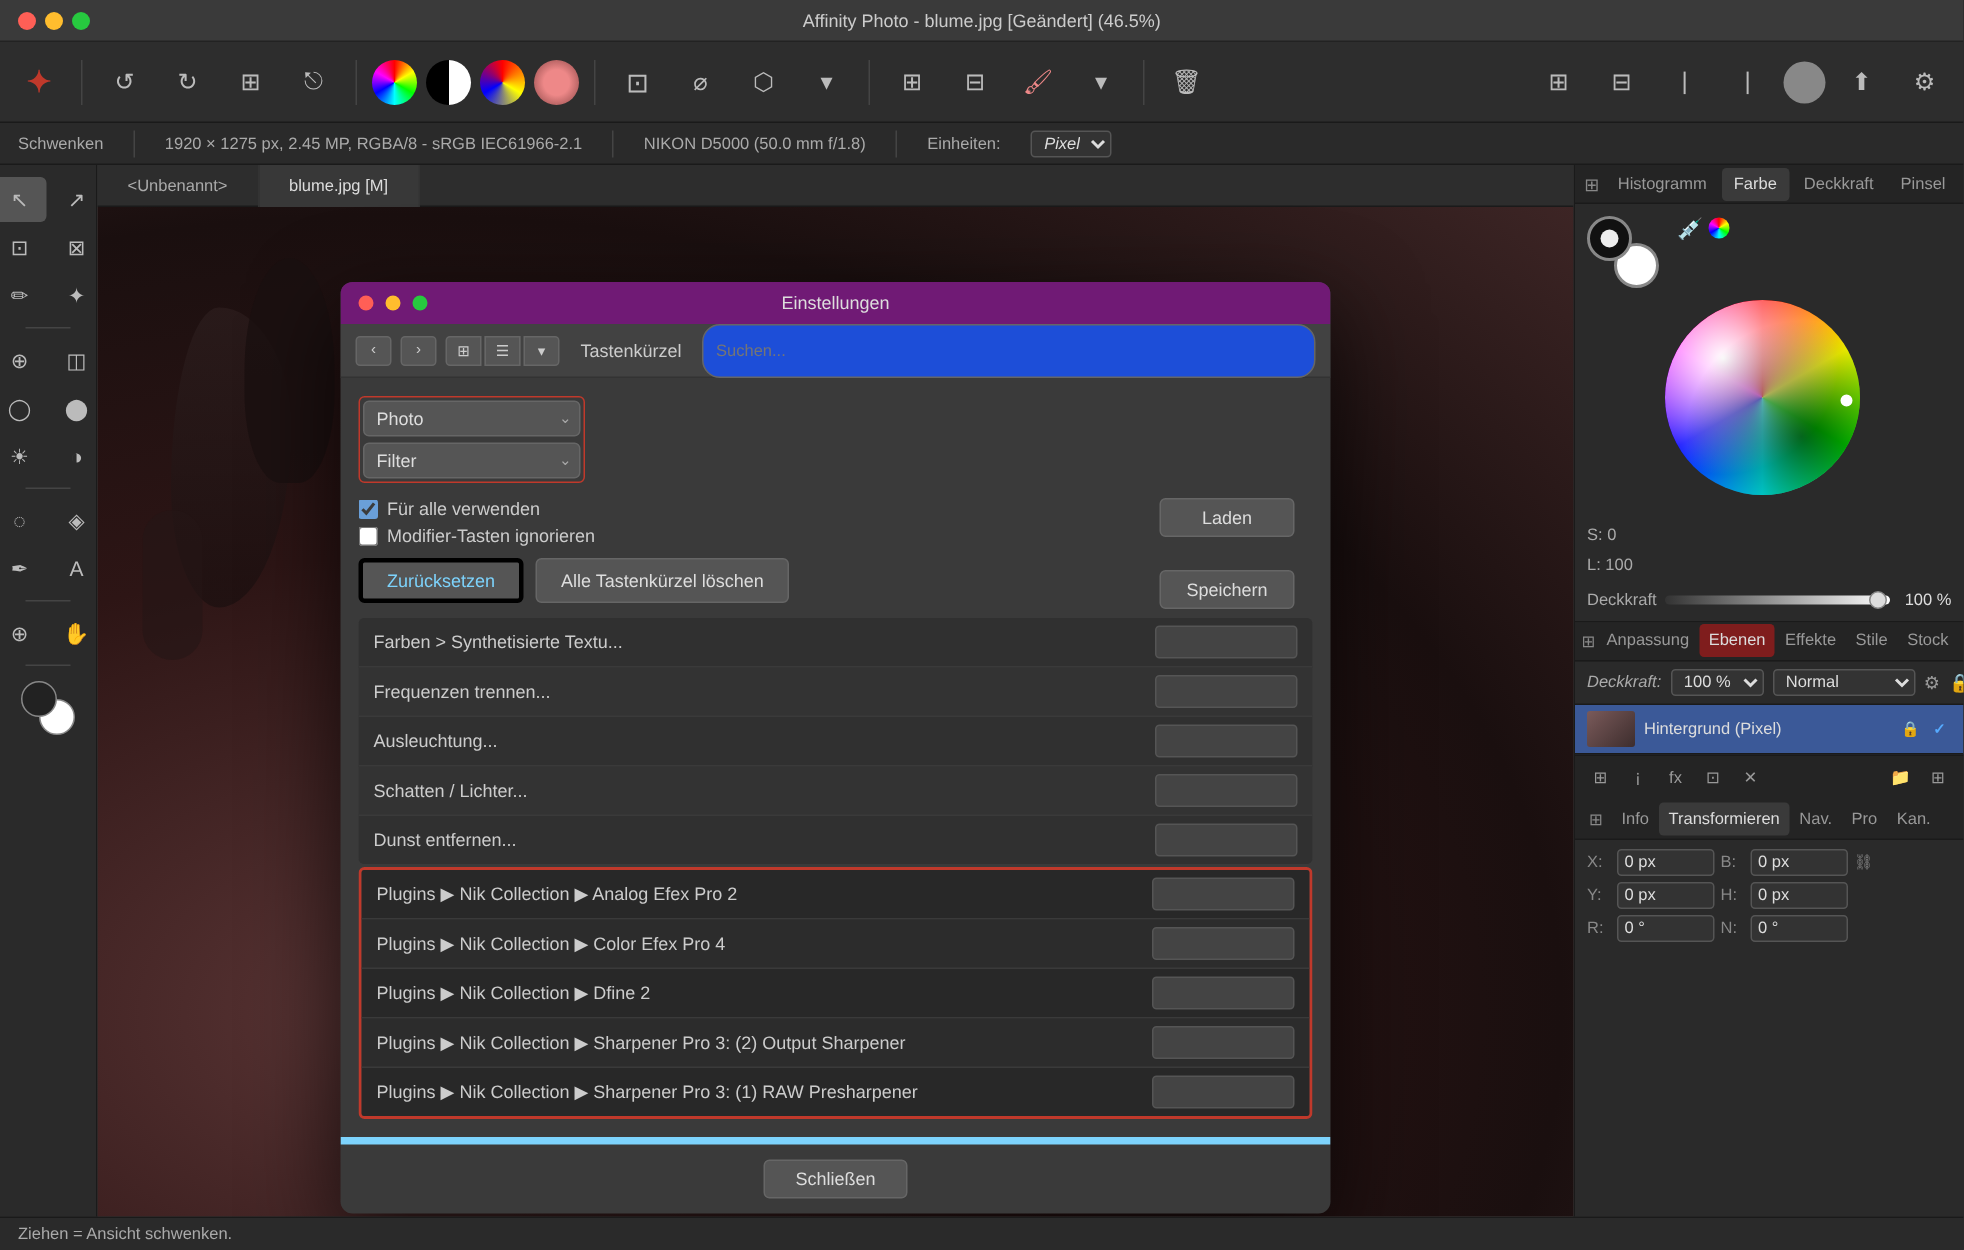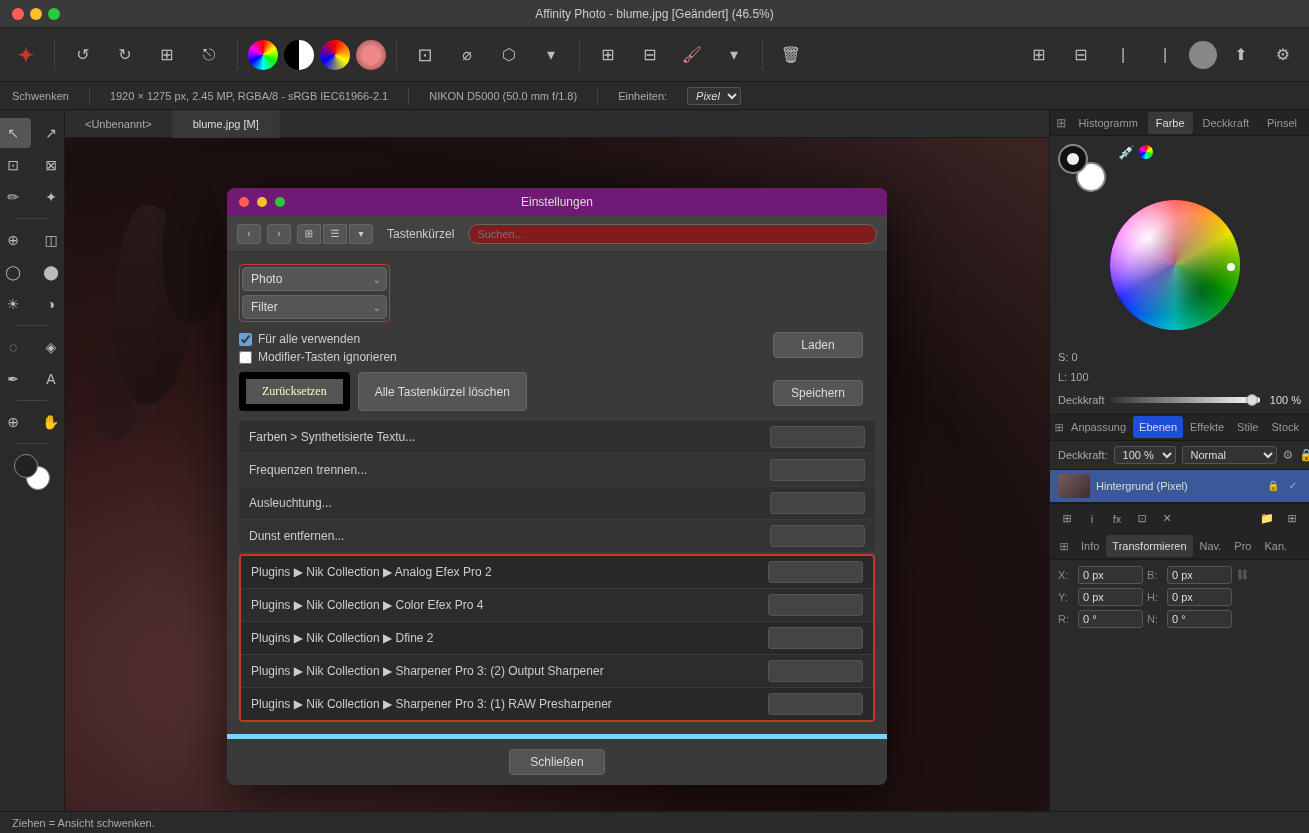--- a/index.html
+++ b/index.html
@@ -63,21 +63,21 @@
     .color-props { font-size: 11px; color: #aaa; line-height: 1.8; }
     .opacity-row { display: flex; align-items: center; gap: 6px; margin-top: 6px; }
     .opacity-slider { flex: 1; height: 6px; background: linear-gradient(to right, #333, #fff); border-radius: 3px; position: relative; }
     .opacity-slider-thumb { position: absolute; right: 2px; top: -3px; width: 12px; height: 12px; border-radius: 50%; background: #ddd; border: 1px solid #888; }
     .opacity-value { color: #ddd; font-size: 11px; width: 35px; text-align: right; }
 
     
     #layers-section { display: flex; flex-direction: column; height: 100%; }
     .layers-panel-tabs { display: flex; background: #242424; height: 26px; align-items: center; padding: 0 4px; gap: 1px; border-bottom: 1px solid #1a1a1a; font-size: 11px; }
     .layers-tab { padding: 0 6px; height: 22px; display: flex; align-items: center; color: #999; cursor: pointer; border-radius: 3px; }
-    .layers-tab.active { background: #1d4ed8; color: #ddd; }
+    .layers-tab.active { background: #7f1d1d; color: #ddd; }
     .layer-controls { display: flex; align-items: center; gap: 6px; padding: 4px 8px; border-bottom: 1px solid #1a1a1a; }
     .layer-opacity-select { background: #333; border: 1px solid #555; color: #ddd; font-size: 11px; padding: 1px 4px; border-radius: 3px; }
     .layer-blend-select { background: #333; border: 1px solid #555; color: #ddd; font-size: 11px; padding: 1px 4px; border-radius: 3px; flex: 1; }
     .layer-icon-btn { width: 20px; height: 20px; display: flex; align-items: center; justify-content: center; color: #999; cursor: pointer; }
     .layer-item { display: flex; align-items: center; gap: 6px; padding: 4px 8px; background: #3b5998; border-bottom: 1px solid #1a1a1a; cursor: pointer; }
     .layer-thumb { width: 32px; height: 24px; background: #555; border-radius: 2px; overflow: hidden; }
     .layer-thumb-img { width: 100%; height: 100%; background: linear-gradient(135deg, #7a5a5a, #3d2d2d); }
     .layer-name { flex: 1; font-size: 11px; color: #ddd; }
     .layer-actions { display: flex; gap: 3px; }
     .layer-action-btn { width: 16px; height: 16px; display: flex; align-items: center; justify-content: center; color: #aaa; font-size: 10px; cursor: pointer; }
@@ -107,32 +107,32 @@
     .dtl-red { background: #ff5f56; }
     .dtl-yellow { background: #ffbd2e; }
     .dtl-green { background: #27c93f; }
     #dialog-toolbar { height: 36px; background: #424242; display: flex; align-items: center; padding: 0 10px; gap: 6px; border-bottom: 1px solid #333; }
     .dialog-nav-btn { width: 24px; height: 20px; background: #555; border: 1px solid #666; border-radius: 3px; display: flex; align-items: center; justify-content: center; color: #ccc; font-size: 10px; cursor: pointer; }
     .dialog-view-btns { display: flex; gap: 2px; }
     .dialog-view-btn { width: 24px; height: 20px; background: #555; border: 1px solid #666; display: flex; align-items: center; justify-content: center; color: #ccc; font-size: 10px; cursor: pointer; }
     .dialog-view-btn:first-child { border-radius: 3px 0 0 3px; }
     .dialog-view-btn:last-child { border-radius: 0 3px 3px 0; }
     .dialog-section-title { font-size: 12px; color: #ccc; margin: 0 8px; }
-    .dialog-search { flex: 1; background: #7f1d1d; border: 1px solid #666; border-radius: 12px; height: 20px; padding: 0 8px; color: #ddd; font-size: 11px; }
+    .dialog-search { flex: 1; background: #1d4ed8; border: 1px solid #666; border-radius: 12px; height: 36px; padding: 0 8px; color: #ddd; font-size: 11px; }
     #dialog-body { padding: 12px; }
     .dialog-select-wrap { position: relative; }
     .dialog-select { background: #555; border: 1px solid #666; color: #ddd; font-size: 12px; padding: 4px 24px 4px 8px; border-radius: 4px; appearance: none; cursor: pointer; width: 145px; }
     .dialog-select-arrow { position: absolute; right: 6px; top: 50%; transform: translateY(-50%); color: #aaa; font-size: 10px; pointer-events: none; }
     .dialog-action-btns { display: flex; flex-direction: column; gap: 22px; position: absolute; right: 24px; top: 80px; }
     .dialog-action-btn { background: #555; border: 1px solid #666; color: #ddd; font-size: 12px; padding: 5px 16px; border-radius: 4px; cursor: pointer; min-width: 90px; text-align: center; }
     .dialog-checkboxes { margin-bottom: 8px; }
     .dialog-checkbox-row { display: flex; align-items: center; gap: 6px; margin-bottom: 4px; font-size: 12px; color: #ccc; }
     .dialog-checkbox-row input { accent-color: #6a9fd8; }
     .dialog-btn-row { display: flex; gap: 8px; margin-bottom: 10px; }
-    .dialog-btn-secondary { background: #555; border: 7px solid #000000; color: #fef9c3; font-size: 12px; padding: 5px 16px; border-radius: 4px; cursor: pointer; font-family: Liberation Serif, serif; }
+    .dialog-btn-secondary { background: #555; border: 3px solid #000000; color: #7dd3fc; font-size: 12px; padding: 5px 16px; border-radius: 4px; cursor: pointer; }
     .dialog-btn-danger { background: #555; border: 1px solid #666; color: #ddd; font-size: 12px; padding: 5px 16px; border-radius: 4px; cursor: pointer; }
     .shortcuts-list { background: #333; border-radius: 4px; overflow: hidden; }
     .shortcut-row { display: flex; align-items: center; padding: 5px 10px; border-bottom: 1px solid #3a3a3a; font-size: 12px; color: #ccc; }
     .shortcut-row:last-child { border-bottom: none; }
     .shortcut-row:nth-child(odd) { background: #303030; }
     .shortcut-label { flex: 1; }
     .shortcut-key { width: 95px; height: 22px; background: #444; border: 1px solid #555; border-radius: 3px; }
     .highlighted-group { border: 2px solid #c0392b; border-radius: 4px; overflow: hidden; }
     .highlighted-group .shortcut-row { background: #2c2c2c; }
     .highlighted-group .shortcut-row:nth-child(odd) { background: #282828; }
@@ -359,20 +359,24 @@
               </div>
               <div class="shortcut-row">
                 <span class="shortcut-label">Frequenzen trennen...</span>
                 <div class="shortcut-key"></div>
               </div>
               <div class="shortcut-row">
                 <span class="shortcut-label">Ausleuchtung...</span>
                 <div class="shortcut-key"></div>
               </div>
               <div class="shortcut-row">
+                <span class="shortcut-label">Schatten / Lichter...</span>
+                <div class="shortcut-key"></div>
+              </div>
+              <div class="shortcut-row">
                 <span class="shortcut-label">Dunst entfernen...</span>
                 <div class="shortcut-key"></div>
               </div>
             </div>
 
             <div class="highlighted-group" style="margin-top:2px;">
               <div class="shortcut-row">
                 <span class="shortcut-label">Plugins ▶ Nik Collection ▶ Analog Efex Pro 2</span>
                 <div class="shortcut-key"></div>
               </div>
@@ -461,21 +465,21 @@
       <div class="layers-panel-tabs">
         <div class="panel-tab-icon">⊞</div>
         <div class="layers-tab">Anpassung</div>
         <div class="layers-tab active">Ebenen</div>
         <div class="layers-tab">Effekte</div>
         <div class="layers-tab">Stile</div>
         <div class="layers-tab">Stock</div>
       </div>
 
       <div class="layer-controls">
-        <span style="font-size:11px; color:#aaa;">Deckkraft:</span>
+        <span style="font-size:11px; color:#aaa;font-style:italic;">Deckkraft:</span>
         <select class="layer-opacity-select">
           <option>100 %</option>
           <option>75 %</option>
           <option>50 %</option>
         </select>
         <select class="layer-blend-select">
           <option>Normal</option>
           <option>Multiplizieren</option>
           <option>Aufhellen</option>
         </select>

